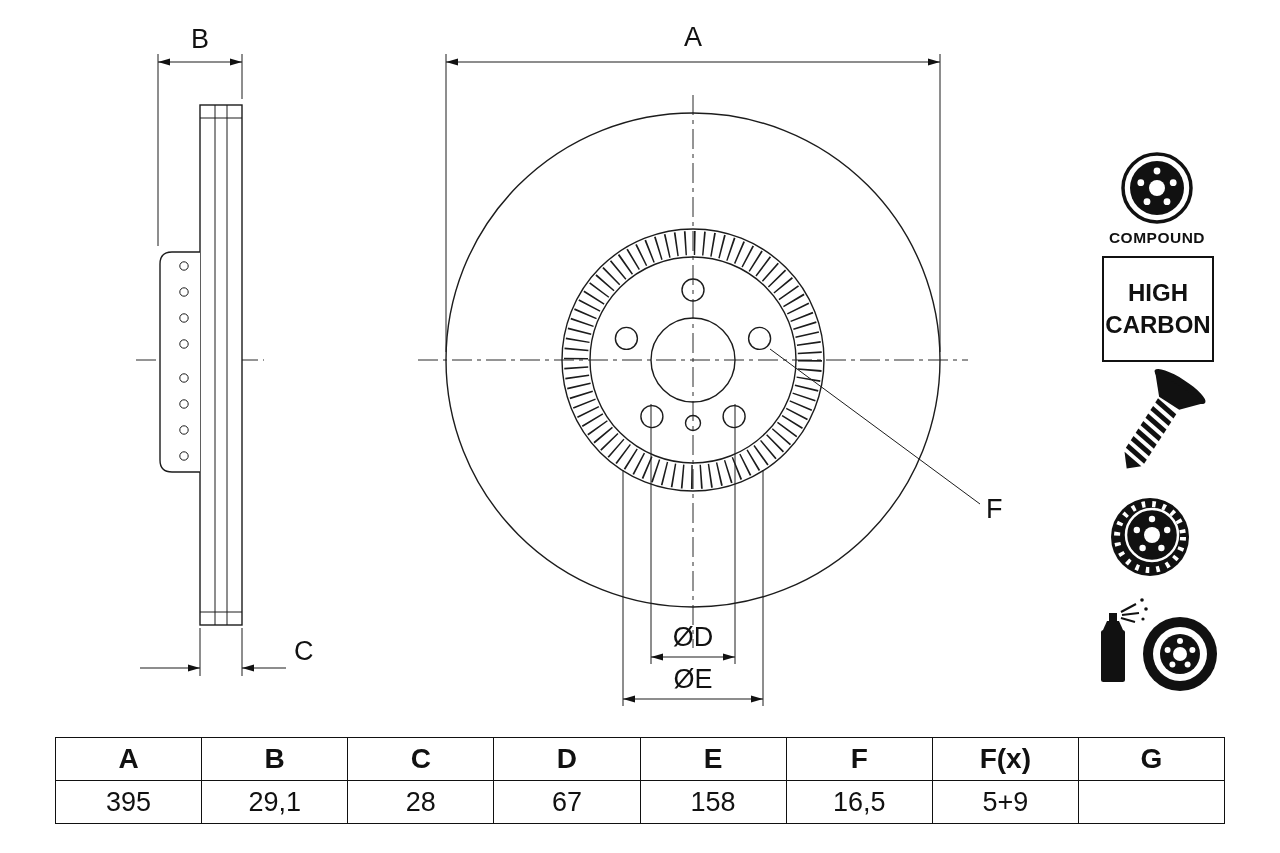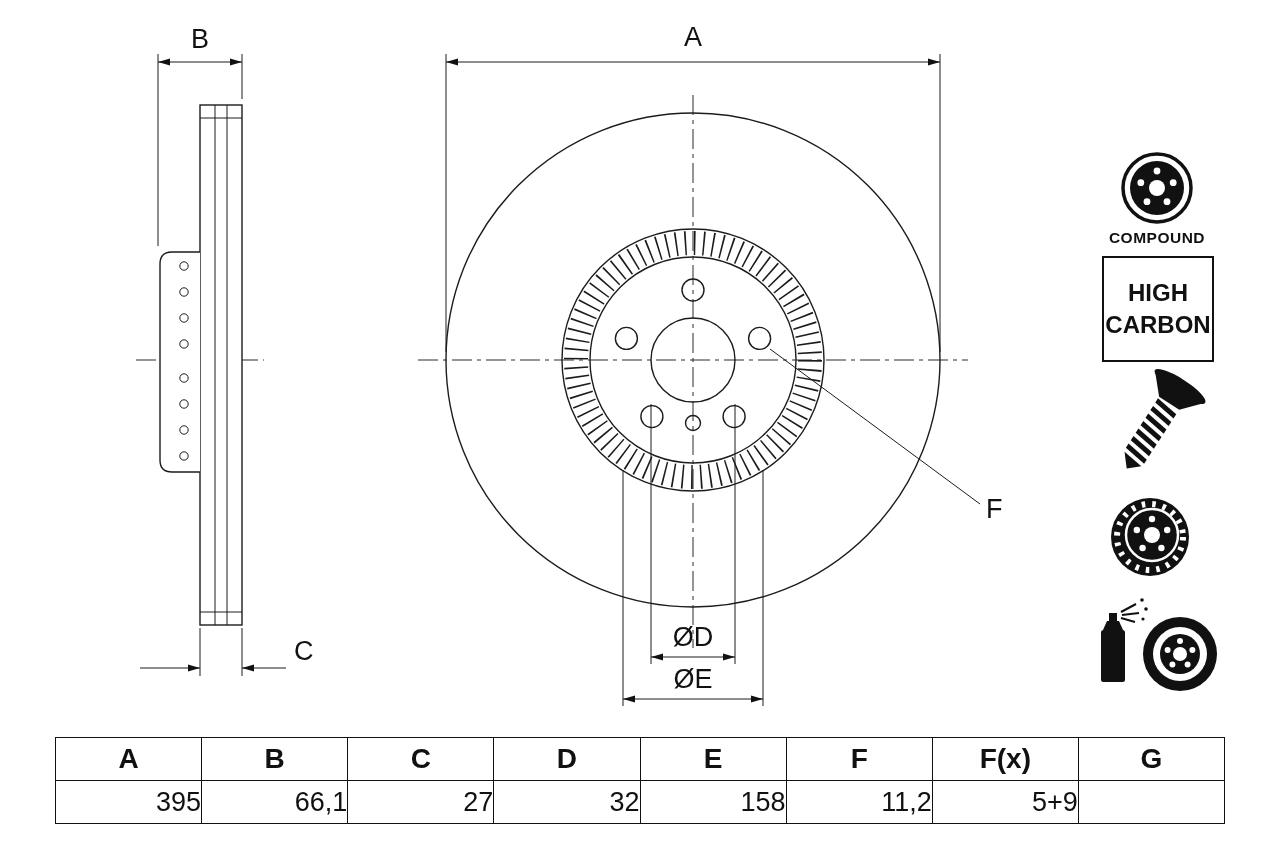--- a/index.html
+++ b/index.html
@@ -22,21 +22,21 @@
   .big-b   { font-size:24px;  font-weight:bold; }
   .dims {
     position:absolute; left:55px; top:737px; width:1170px; height:84px;
     border-collapse:collapse; table-layout:fixed;
   }
   .dims th, .dims td {
     border:1.6px solid #111; text-align:center; vertical-align:middle;
     height:42px; padding:0; color:#111;
   }
   .dims th { font-size:28px; font-weight:bold; }
-  .dims td { font-size:27px; font-weight:400;text-align:right; }
+  .dims td { font-size:27px; font-weight:400; }
 </style>
 </head>
 <body>
 
 <div class="canvas">
 
   <svg width="1280" height="853" viewBox="0 0 1280 853">
     <defs>
       <marker id="arrow" markerWidth="14" markerHeight="10" refX="12.5" refY="4.5" orient="auto-start-reverse" markerUnits="userSpaceOnUse">
         <path d="M0.5,1 L12.5,4.5 L0.5,8 Z" fill="#111"></path>
@@ -197,24 +197,24 @@
       <th>B</th>
       <th>C</th>
       <th>D</th>
       <th>E</th>
       <th>F</th>
       <th>F(x)</th>
       <th>G</th>
     </tr>
     <tr>
       <td>395</td>
-      <td>66,1</td>
-      <td>27</td>
-      <td>32</td>
+      <td>29,1</td>
+      <td>28</td>
+      <td>67</td>
       <td>158</td>
-      <td>11,2</td>
+      <td>16,5</td>
       <td>5+9</td>
       <td></td>
     </tr>
   </tbody>
     </table>
 
 </div>
 
 </body></html>

